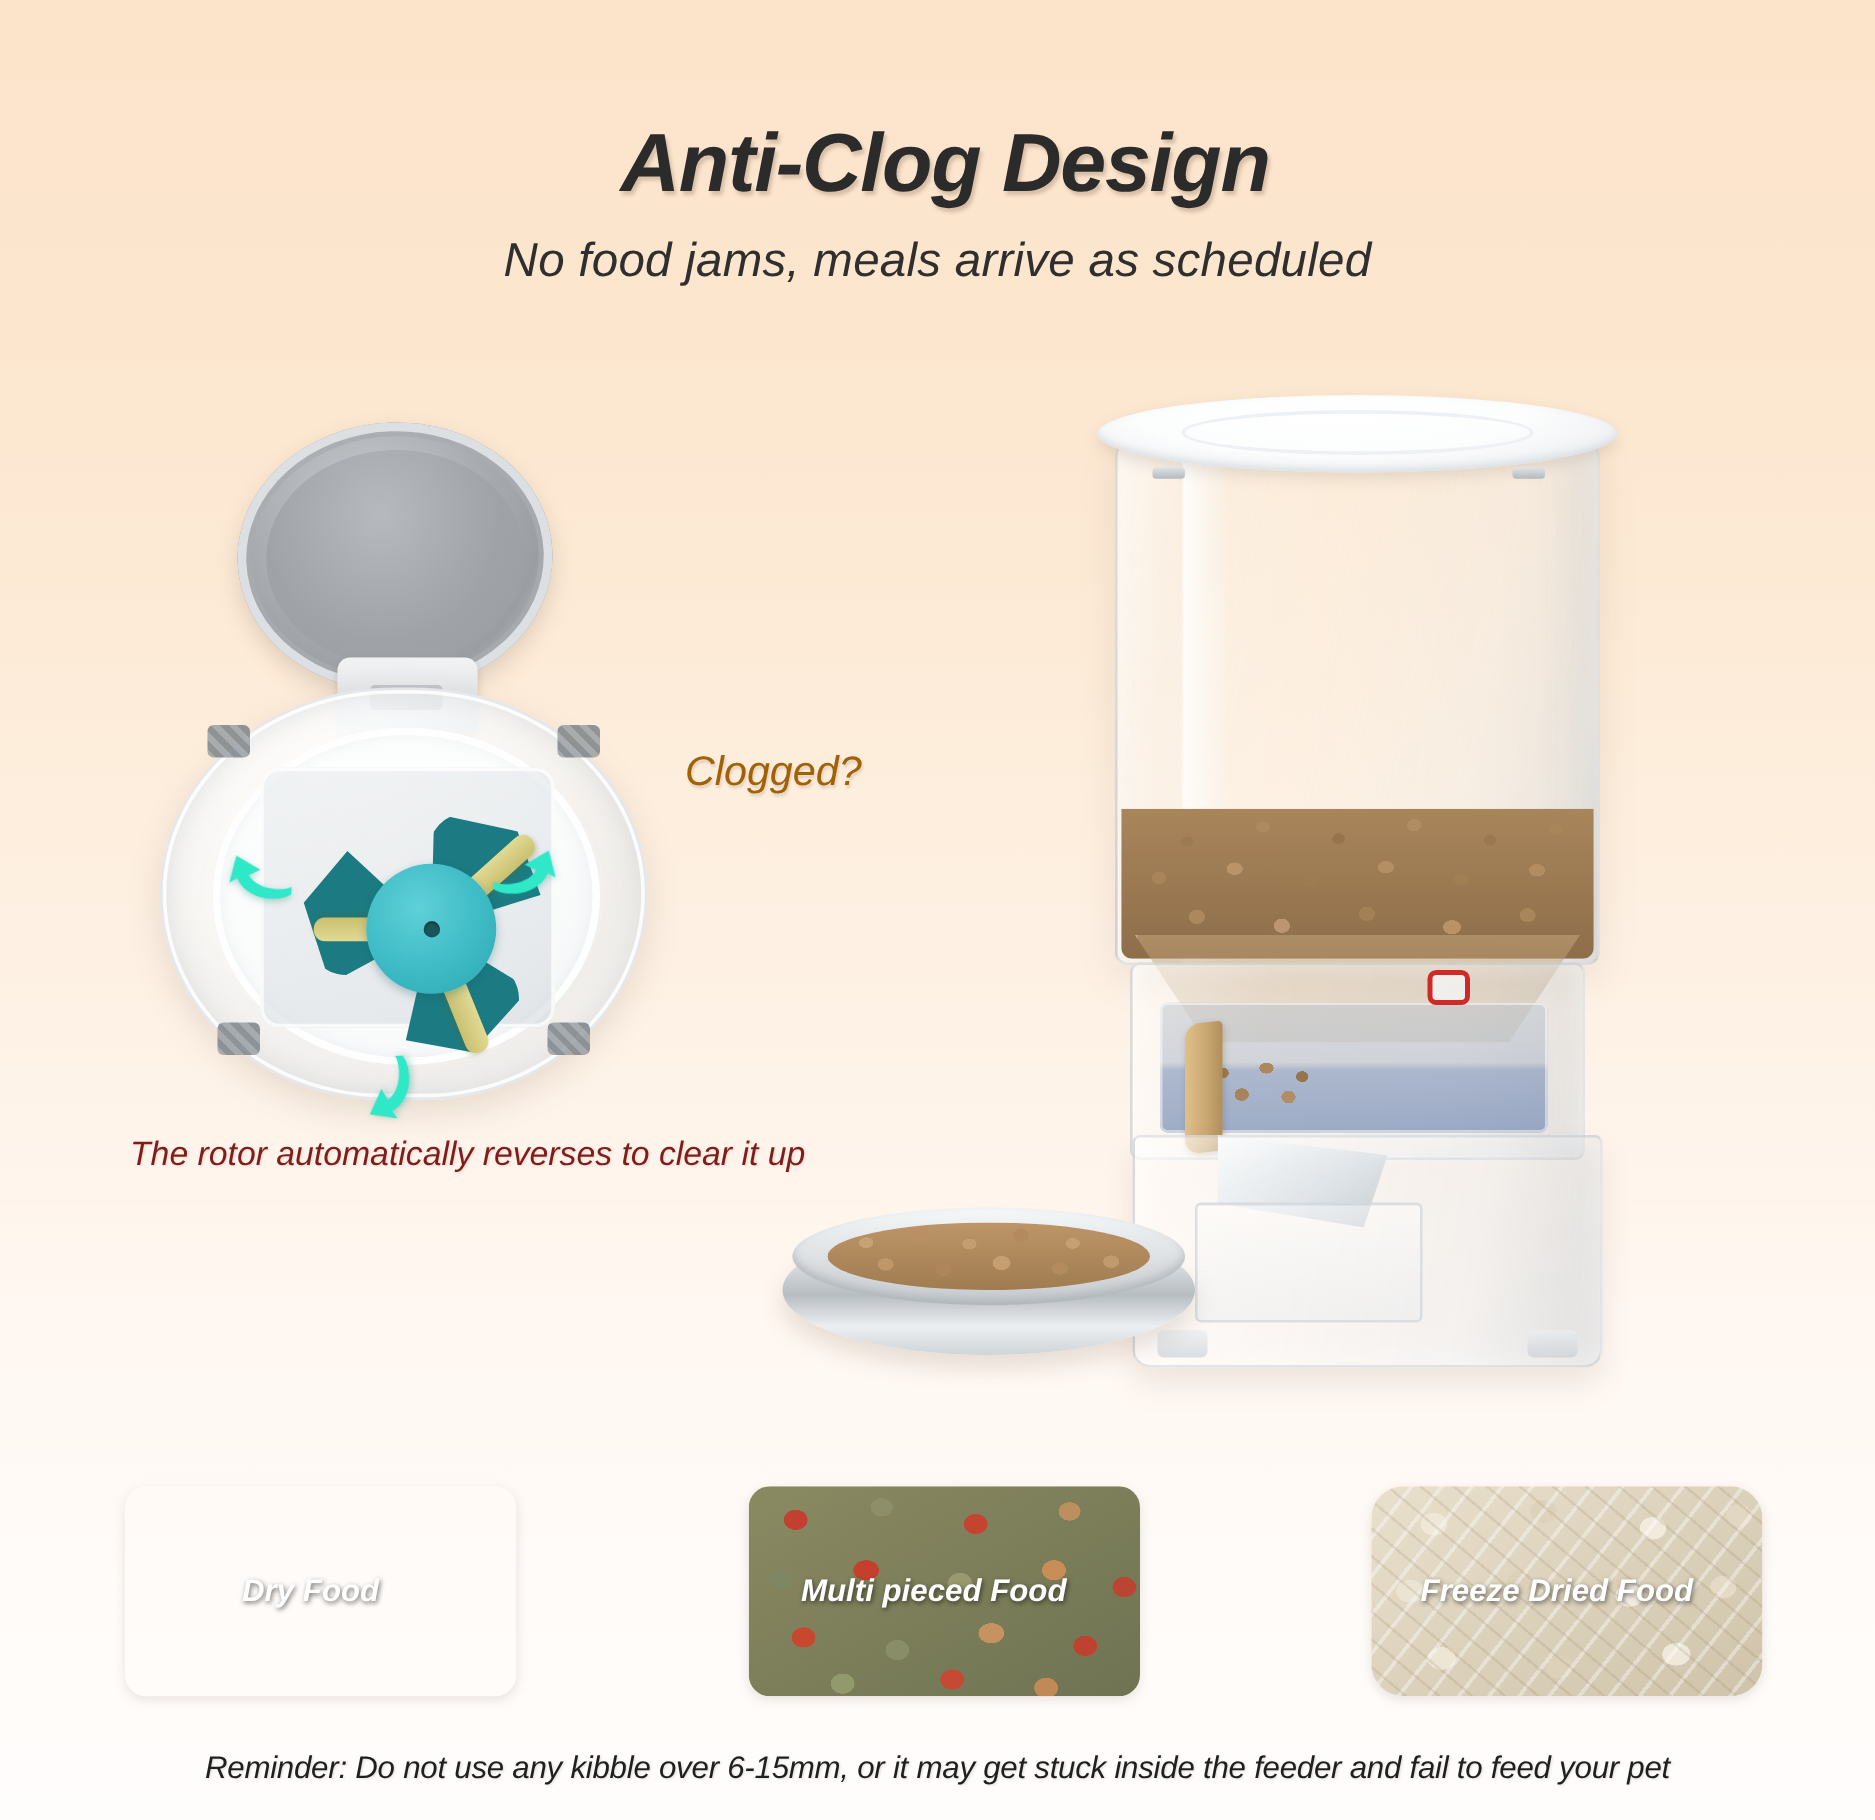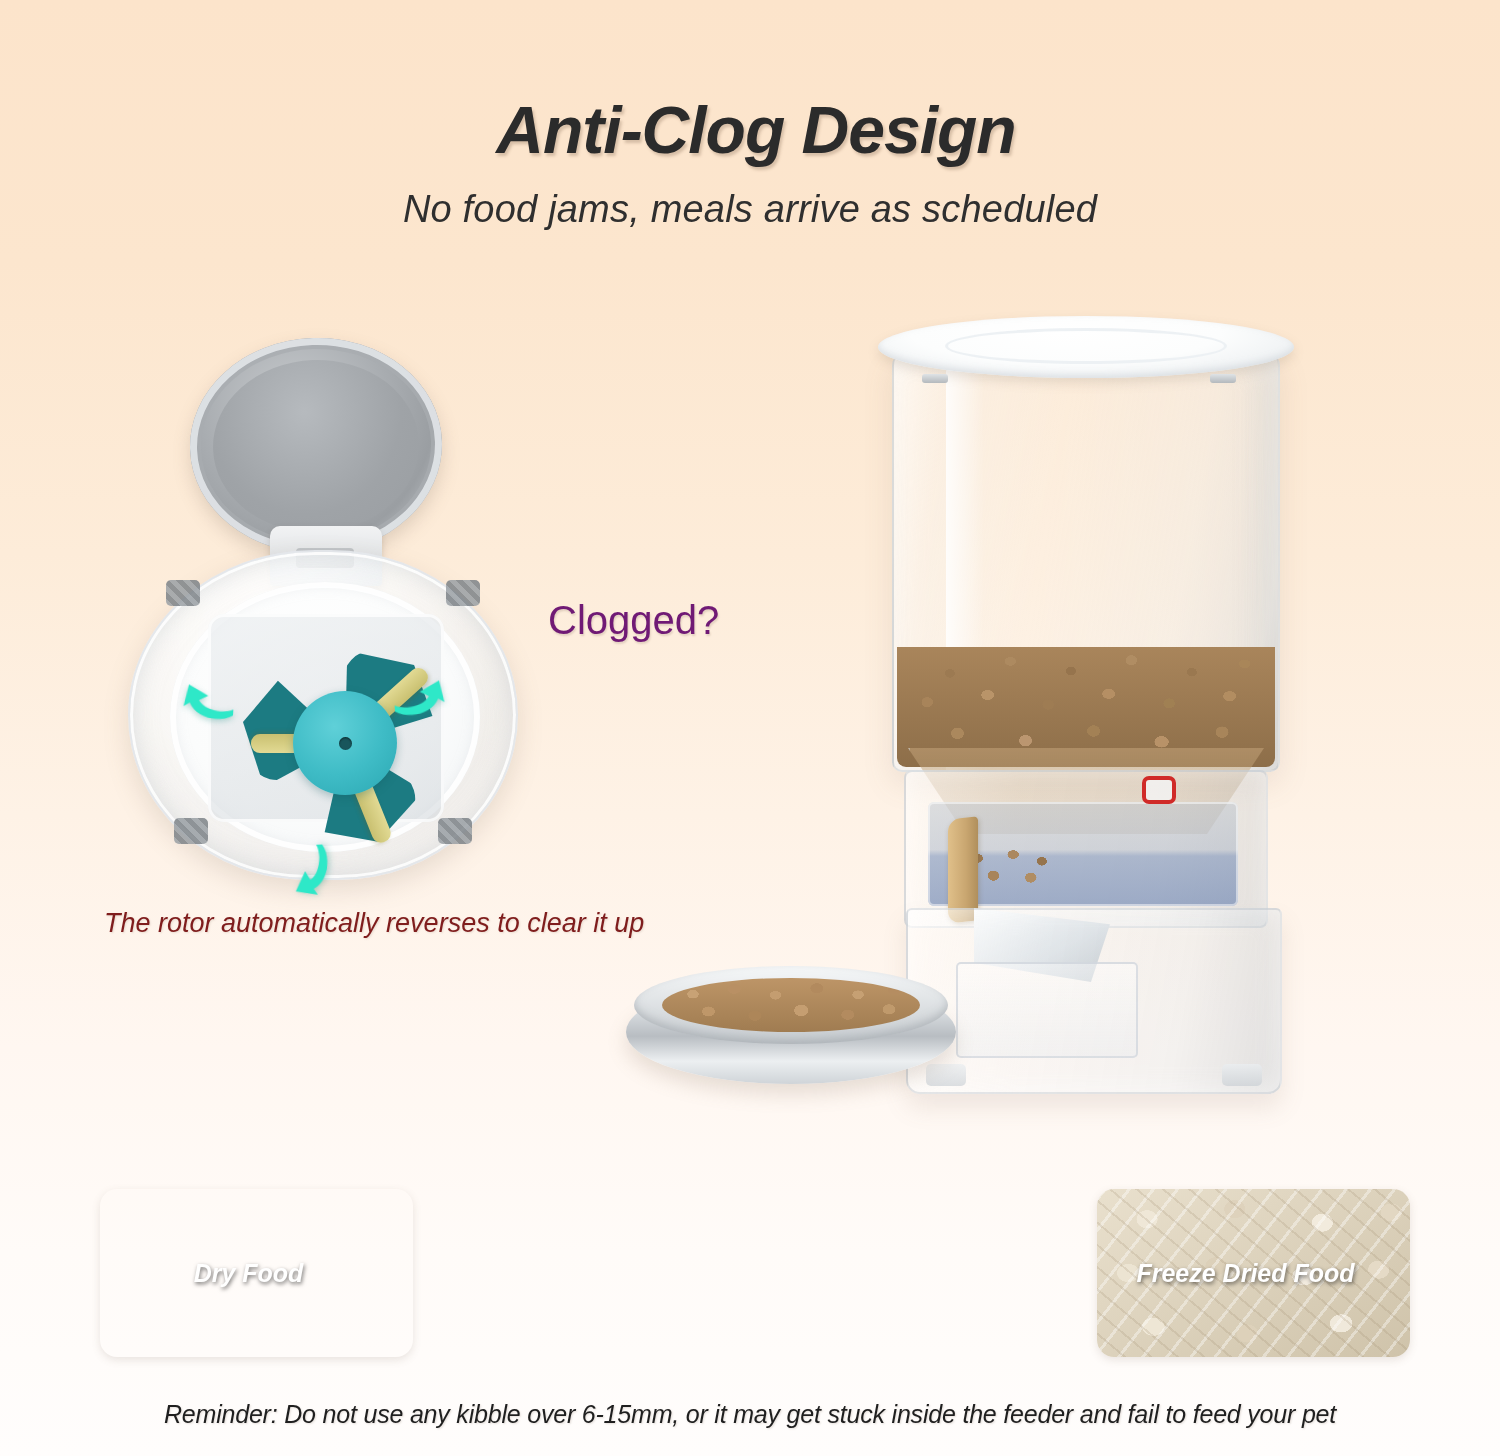--- a/index.html
+++ b/index.html
@@ -116,21 +116,21 @@
   .paddle.p3{ transform:rotate(68deg) translateX(32px); }
 
   .arrow{ position:absolute; width:58px; height:52px; }
   .arrow svg{ width:100%; height:100%; filter:drop-shadow(0 2px 3px rgba(30,140,130,.35)); }
   .arrow.a1{ left:52px; top:122px; transform:rotate(4deg); }
   .arrow.a2{ left:258px; top:118px; transform:scaleX(-1) rotate(4deg); }
   .arrow.a3{ left:150px; top:290px; transform:rotate(-92deg); }
 
   .clogged{
     position:absolute; left:548px; top:598px;
-    font-size:40px; color:#701a75;
+    font-size:33px; font-style:italic; color:#a16207;
     text-shadow:1px 2px 2px rgba(120,95,75,.2);
   }
   .rotor-caption{
     position:absolute; left:104px; top:908px;
     font-size:27px; font-style:italic; color:#7f1d1d;
     text-shadow:1px 1px 2px rgba(120,95,75,.16);
   }
 
   
   .feeder { position:absolute; left:620px; top:300px; width:700px; height:830px; }
@@ -372,20 +372,21 @@
       radial-gradient(14px 12px at 72% 20%, #f2ebdd 0 74%, transparent 76%),
       radial-gradient(14px 12px at 94% 14%, #e2d7c2 0 74%, transparent 76%),
       radial-gradient(15px 12px at 10% 50%, #ece4d2 0 74%, transparent 76%),
       radial-gradient(14px 12px at 38% 46%, #dcd0b9 0 74%, transparent 76%),
       radial-gradient(15px 12px at 66% 52%, #f1eade 0 74%, transparent 76%),
       radial-gradient(14px 12px at 90% 48%, #e5dac6 0 74%, transparent 76%),
       radial-gradient(15px 12px at 18% 82%, #eee6d5 0 74%, transparent 76%),
       radial-gradient(14px 12px at 48% 86%, #ddd1ba 0 74%, transparent 76%),
       radial-gradient(15px 12px at 78% 80%, #f0e9db 0 74%, transparent 76%),
       linear-gradient(150deg,#e9e0cd,#cfc3aa);
+    border-radius: 26px;
   }
 
   .reminder{
     position:absolute; left:0; top:1400px; width:1500px; text-align:center;
     font-size:25px; font-style:italic; color:#1f1f1f; letter-spacing:-.2px;
     text-shadow:1px 1px 2px rgba(120,100,85,.2);
   }
 </style>
 </head>
 <body>
@@ -467,18 +468,21 @@
     <div class="bowl-body"></div>
     <div class="bowl-rim"></div>
     <div class="bowl-food"></div>
   </div>
 </div>
 
 <div class="swatches">
   <div class="swatch sw-dry">
     <span class="label">Dry Food</span>
   </div>
+  <div class="swatch sw-multi">
+    <span class="label">Multi pieced Food</span>
+  </div>
   <div class="swatch sw-freeze">
     <span class="label">Freeze Dried Food</span>
   </div>
 </div>
 
 <div class="reminder">Reminder: Do not use any kibble over 6-15mm, or it may get stuck inside the feeder and fail to feed your pet</div>
 
 </body></html>

